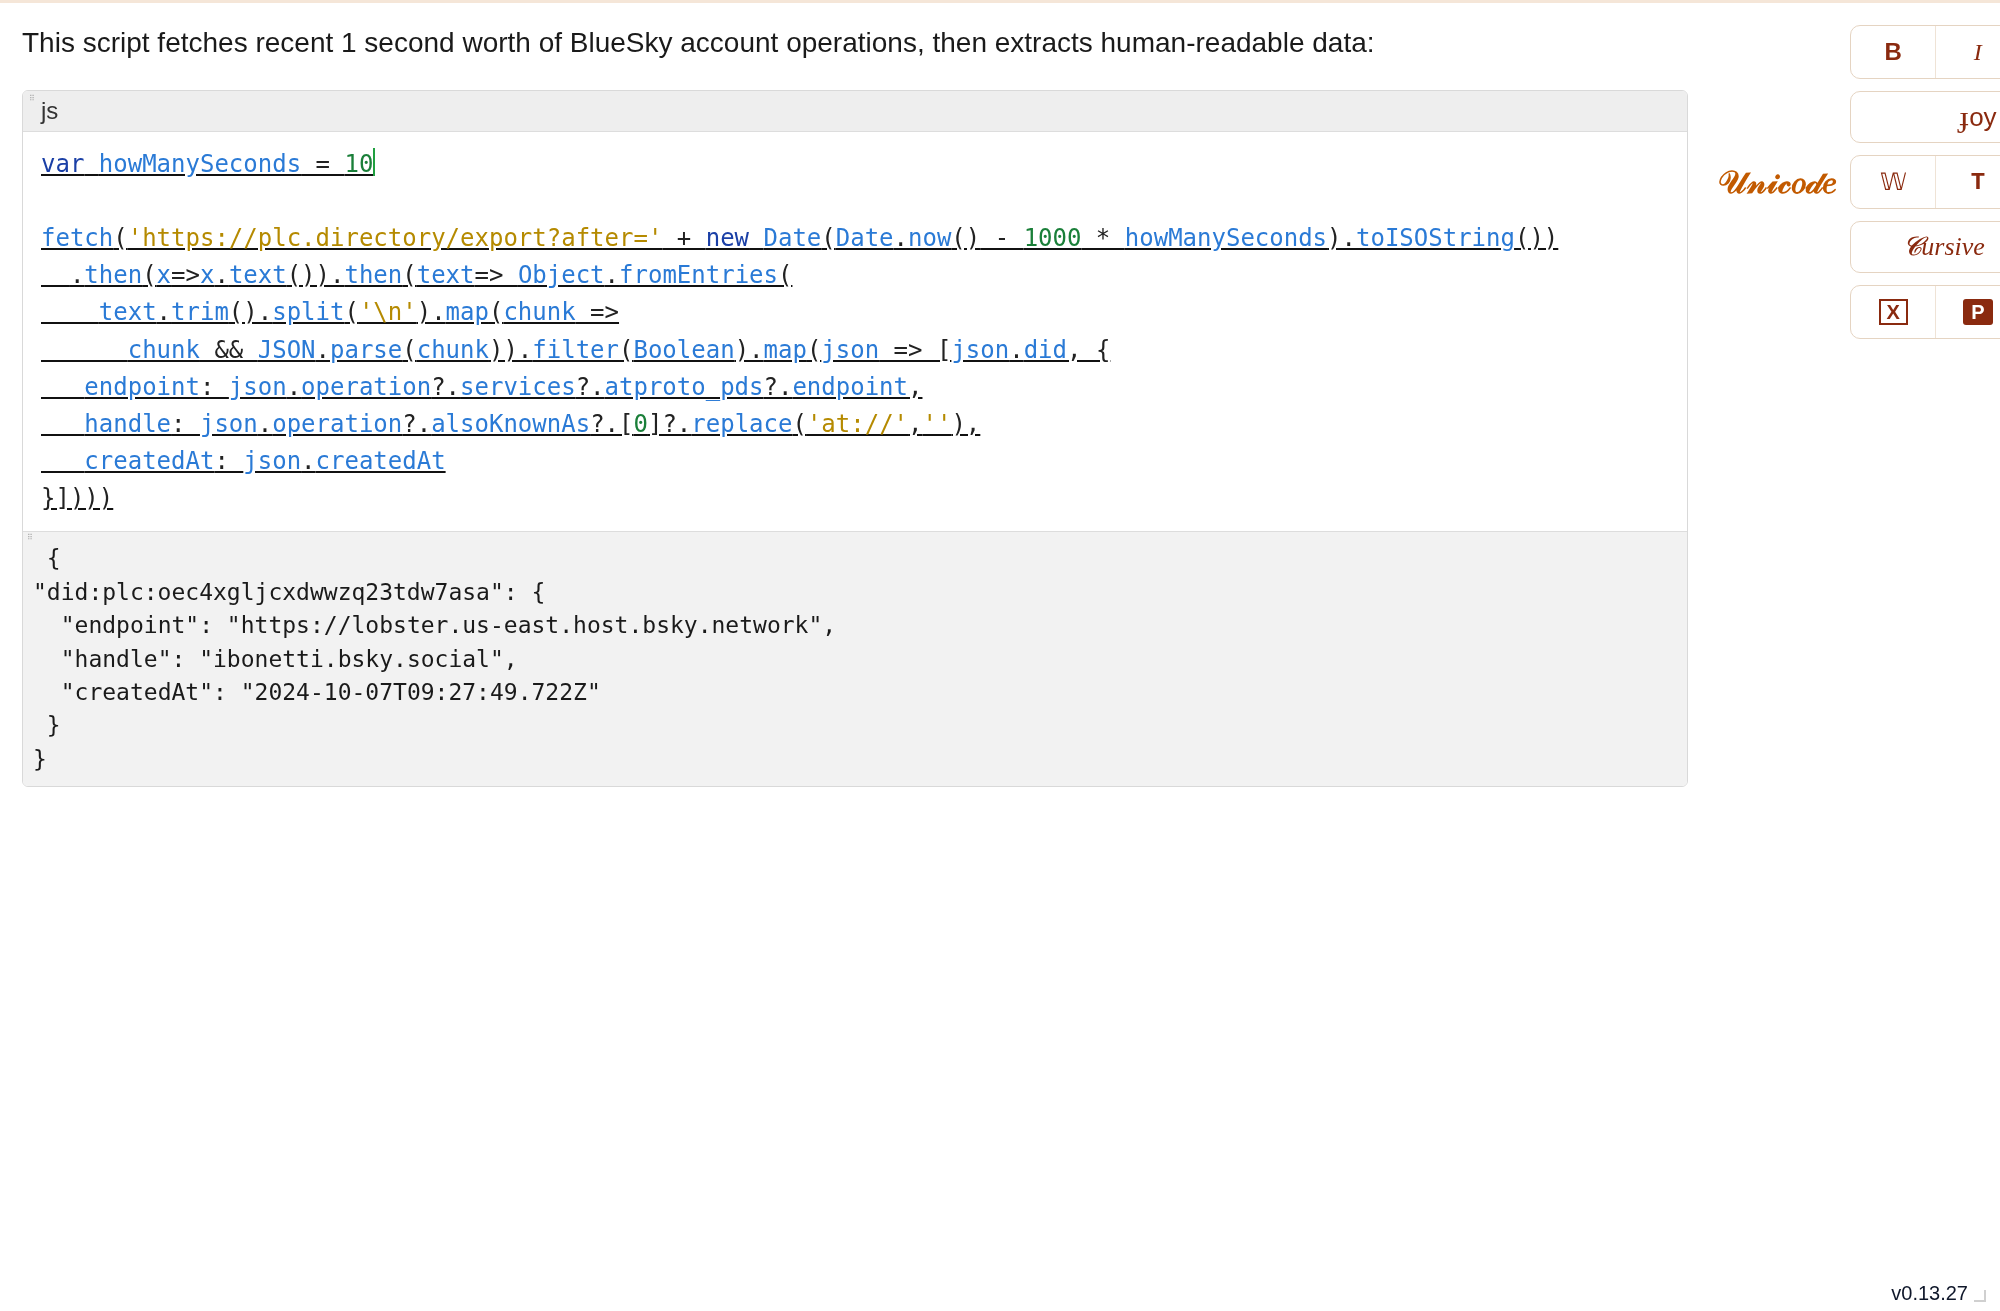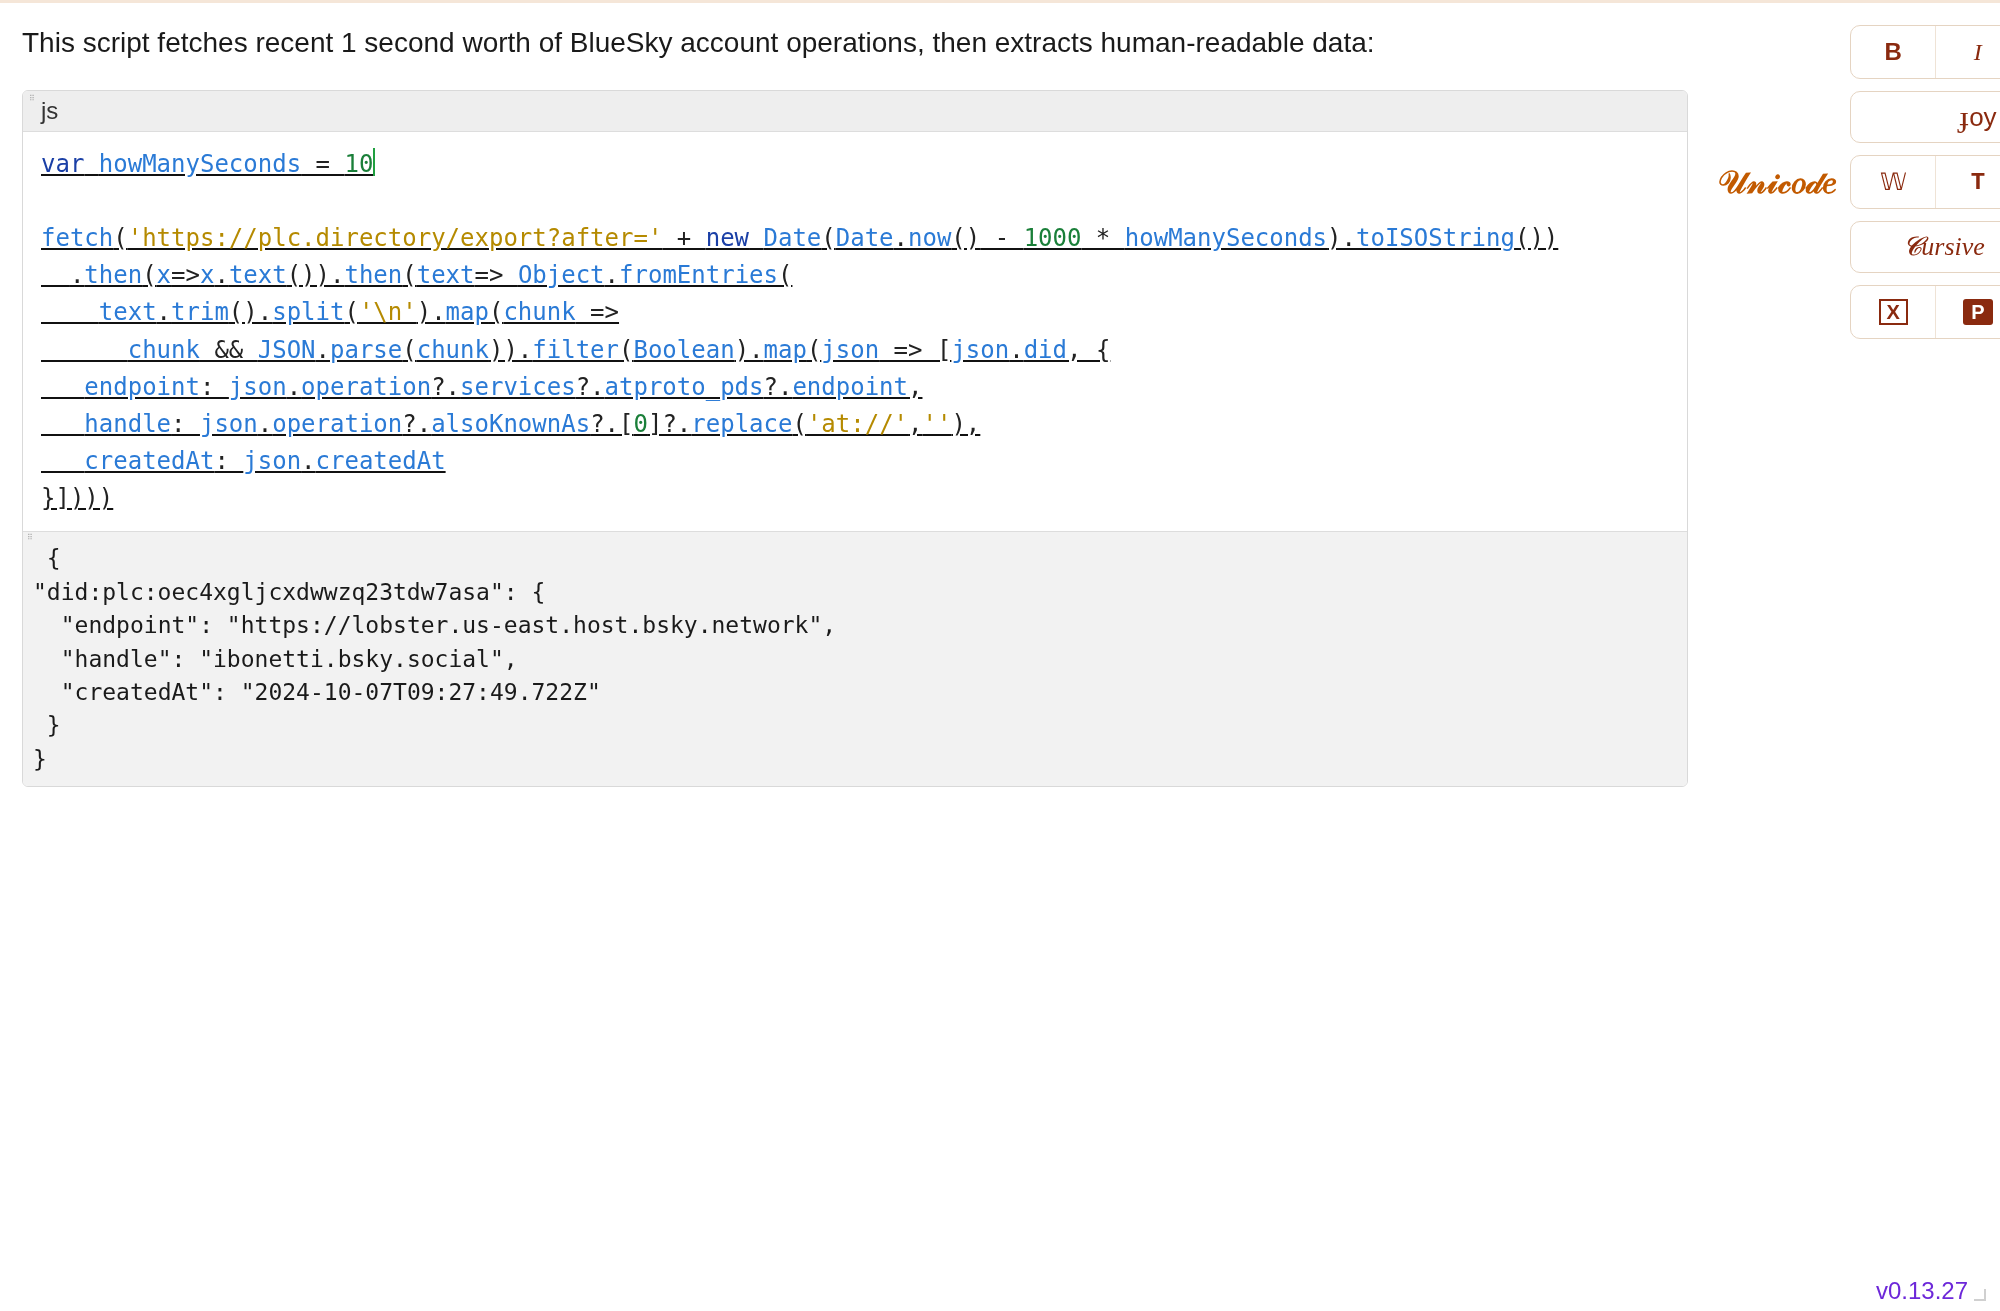--- a/index.html
+++ b/index.html
@@ -185,22 +185,22 @@
     font-weight: 700;
   }
   .khazad {
     font-family: Georgia, serif;
     letter-spacing: 0.5px;
   }
   .version {
     position: fixed;
     right: 14px;
     bottom: 6px;
-    font-size: 24px;
-    color: #6d28d9;
+    font-size: 20px;
+    color: #0f172a;
     margin-top: 40px;
   }
   .version .corner {
     display: inline-block;
     width: 14px; height: 14px;
     margin-left: 4px;
     vertical-align: -2px;
     position: relative;
   }
   .version .corner::before,

